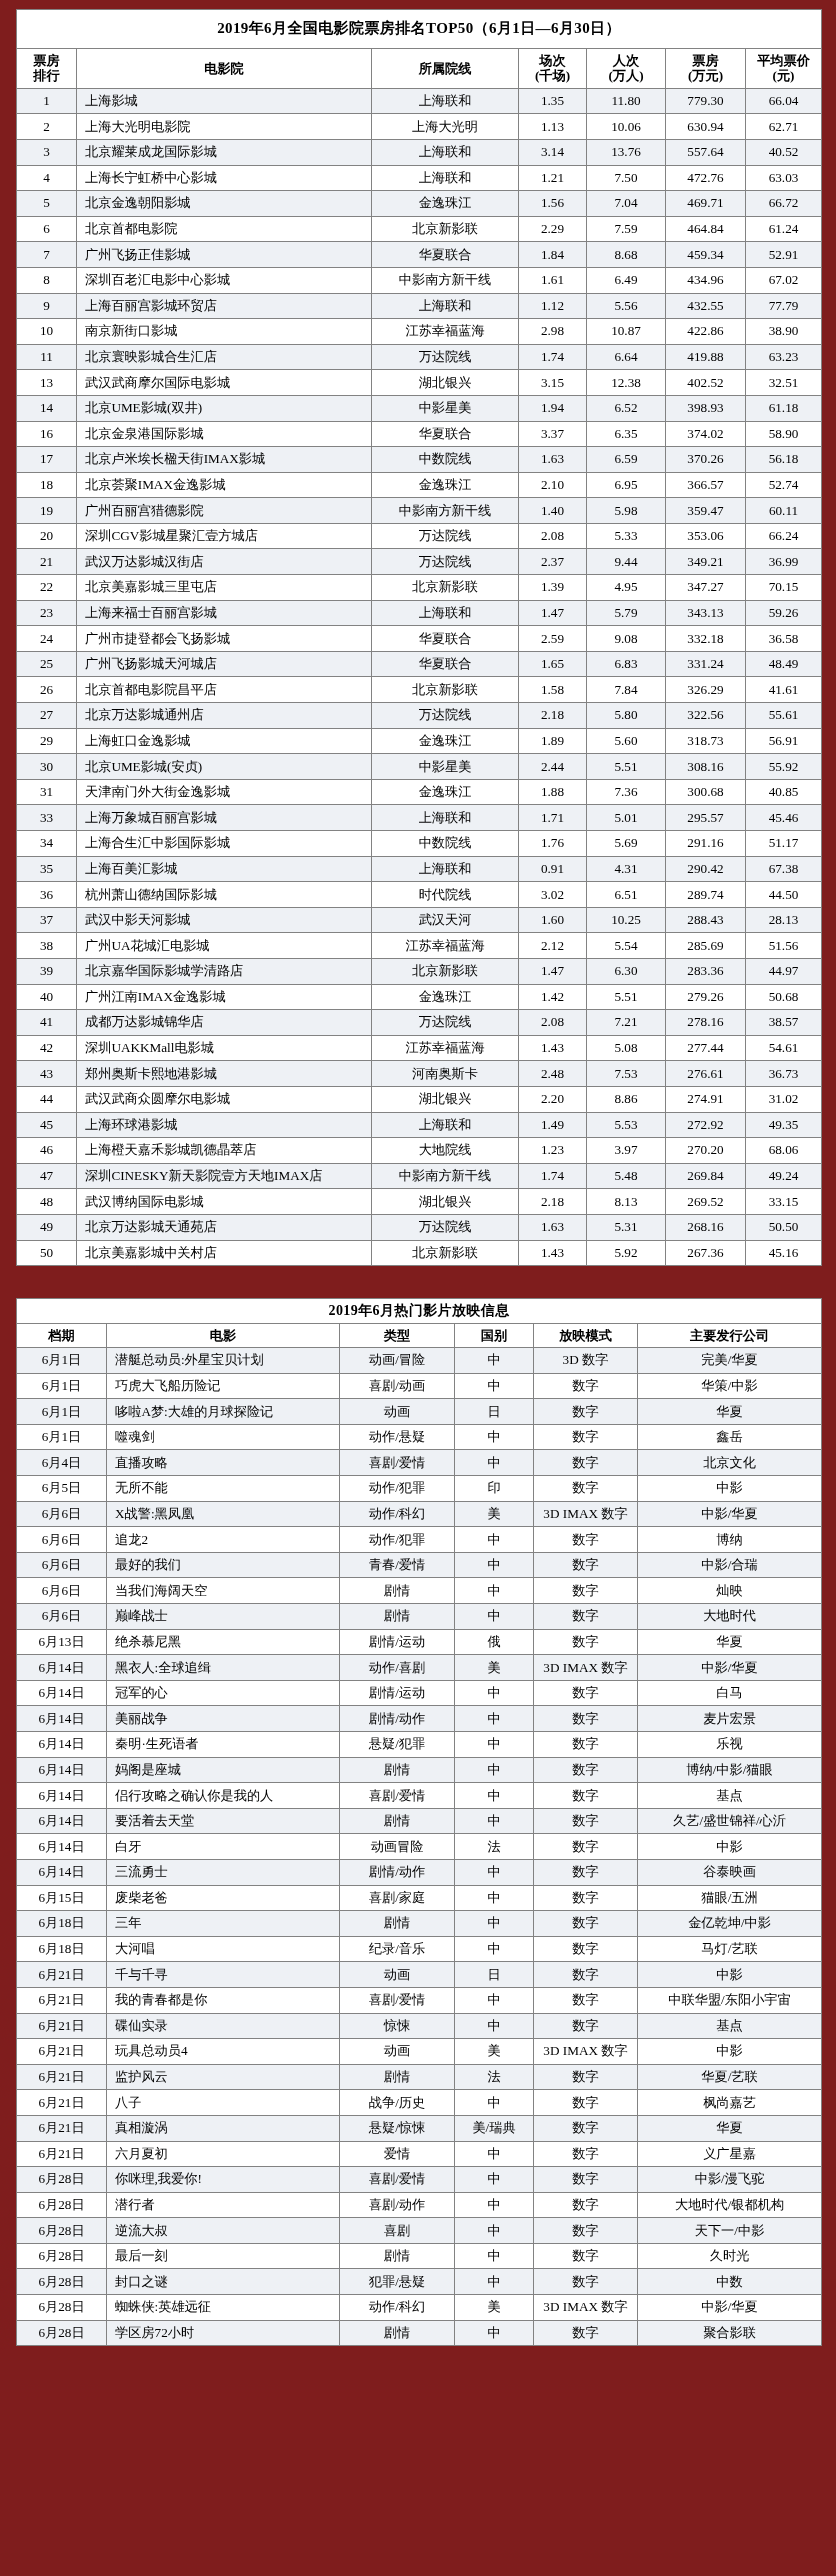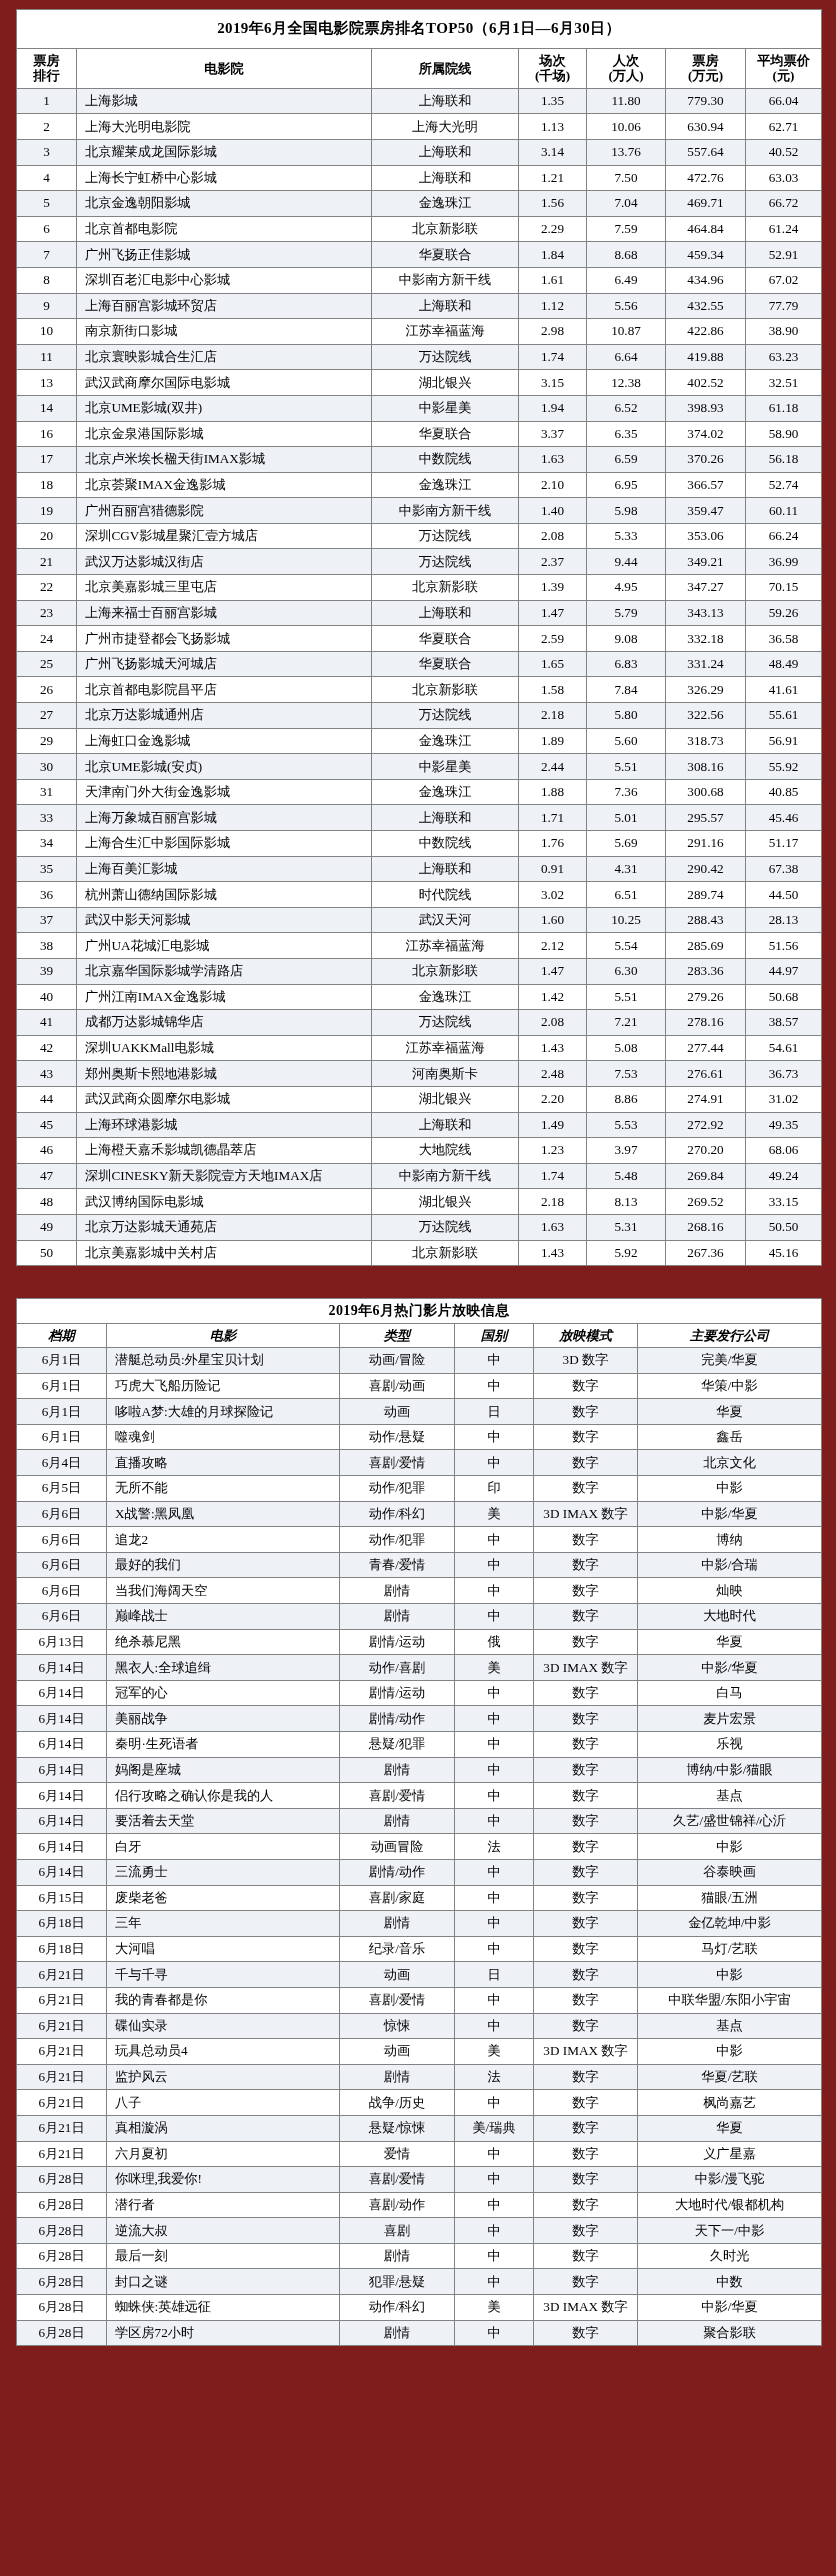--- a/index.html
+++ b/index.html
@@ -39,21 +39,21 @@
     letter-spacing: 0.4px;
   }
   .t2 .title-cell { height: 25px; font-size: 14px; }
   .tbl thead .head-row th {
     font-weight: bold;
     background: #ffffff;
     white-space: pre-line;
     line-height: 1.18;
   }
   .t1 thead .head-row th { height: 40px; }
-  .t2 thead .head-row th { height: 24px; font-style: italic; }
+  .t2 thead .head-row th { height: 24px; }
   .tbl tbody td { height: 25.6px; }
   .tbl tbody tr:nth-child(odd)  { background: #eef1f5; }
   .tbl tbody tr:nth-child(even) { background: #ffffff; }
   
   .t1 tbody td:nth-child(2), .t2 tbody td:nth-child(2) {
     text-align: left;
     padding-left: 8px;
   }
   
   .t1 col.c1 { width: 60px; }

